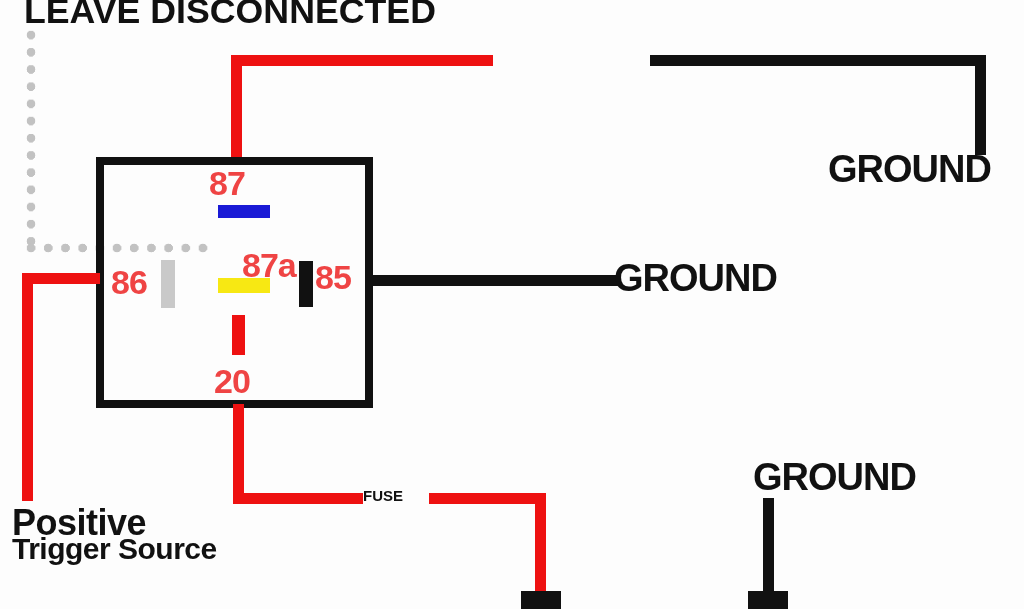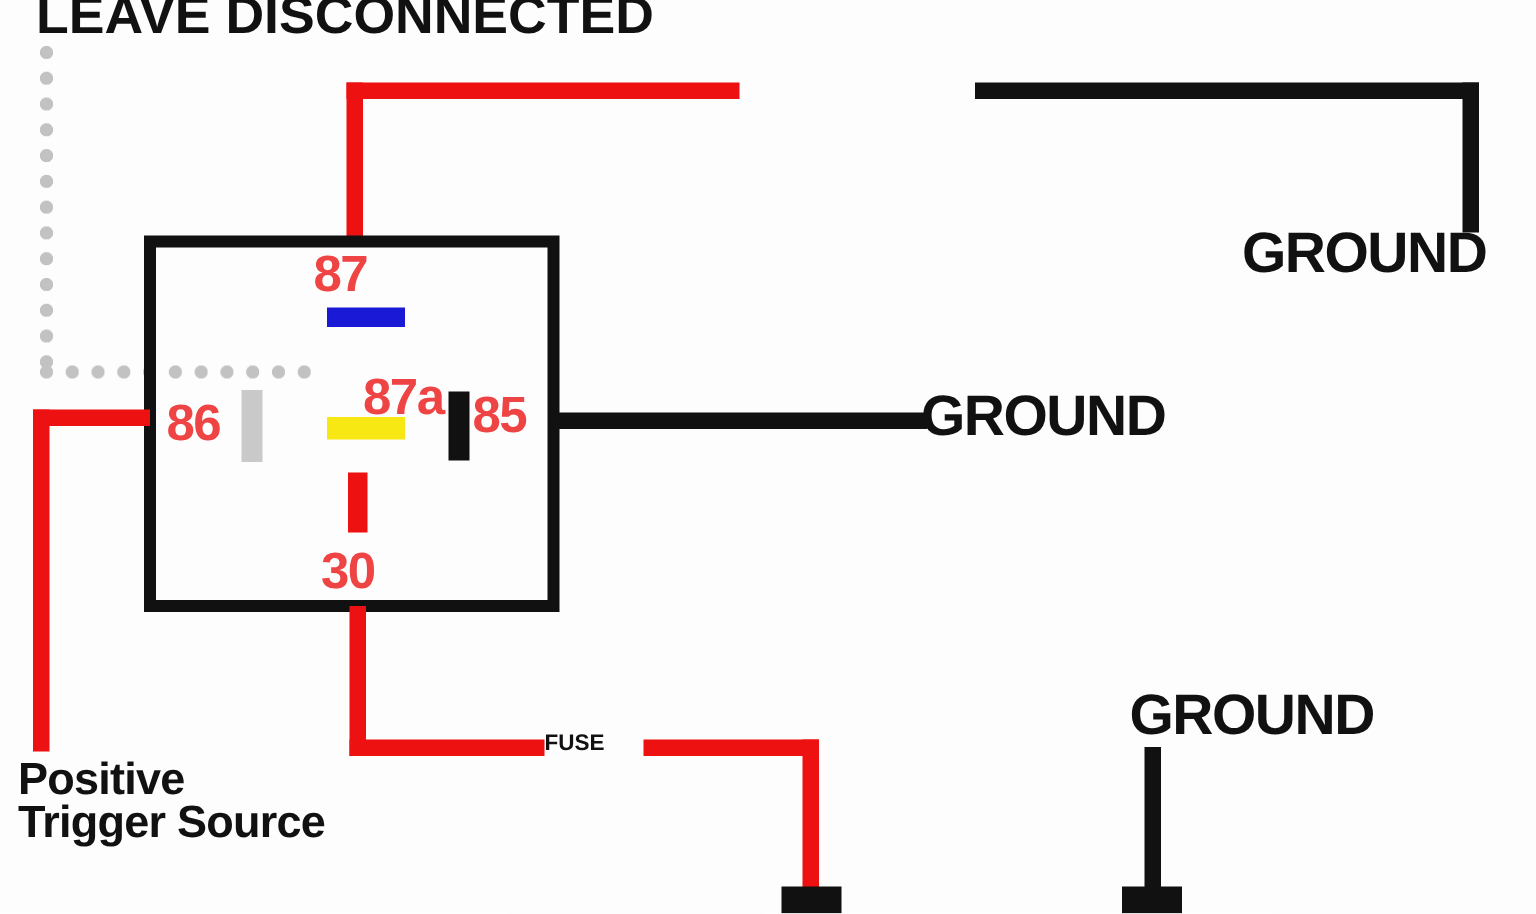--- a/index.html
+++ b/index.html
@@ -112,36 +112,36 @@
   <div class="wire black" style="left:975px; top:55px; width:11px; height:100px;"></div>
 
   <div class="label" style="left:828px; top:150px; font-size:38px; letter-spacing:-1px;">GROUND</div>
 
   <div id="relay-box"></div>
 
   <div class="term" id="term-87">87</div>
   <div class="term" id="term-87a">87a</div>
   <div class="term" id="term-86">86</div>
   <div class="term" id="term-85">85</div>
-  <div class="term" id="term-30">30</div>
+  <div class="term" id="term-30">20</div>
 
   <div class="swatch" id="sw-87"></div>
   <div class="swatch" id="sw-87a"></div>
   <div class="swatch" id="sw-86"></div>
   <div class="swatch" id="sw-85"></div>
   <div class="swatch" id="sw-30"></div>
 
   <div class="wire black" style="left:368px; top:275px; width:250px; height:11px;"></div>
 
   <div class="label" style="left:614px; top:259px; font-size:38px; letter-spacing:-1px;">GROUND</div>
 
   <div class="wire red" style="left:22px; top:273px; width:78px; height:11px;"></div>
   <div class="wire red" style="left:22px; top:273px; width:11px; height:228px;"></div>
 
-  <div class="label" style="left:12px; top:505px; font-size:30px;">Positive</div>
+  <div class="label" style="left:12px; top:505px; font-size:36px;">Positive</div>
   <div class="label" style="left:12px; top:534px; font-size:30px;text-align:center;">Trigger Source</div>
 
   <div class="wire red" style="left:233px; top:404px; width:11px; height:100px;"></div>
   <div class="wire red" style="left:233px; top:493px; width:130px; height:11px;"></div>
 
   <div class="label" style="left:363px; top:488px; font-size:15px; letter-spacing:0px;">FUSE</div>
 
   <div class="wire red" style="left:429px; top:493px; width:117px; height:11px;"></div>
   <div class="wire red" style="left:535px; top:493px; width:11px; height:105px;"></div>
 

